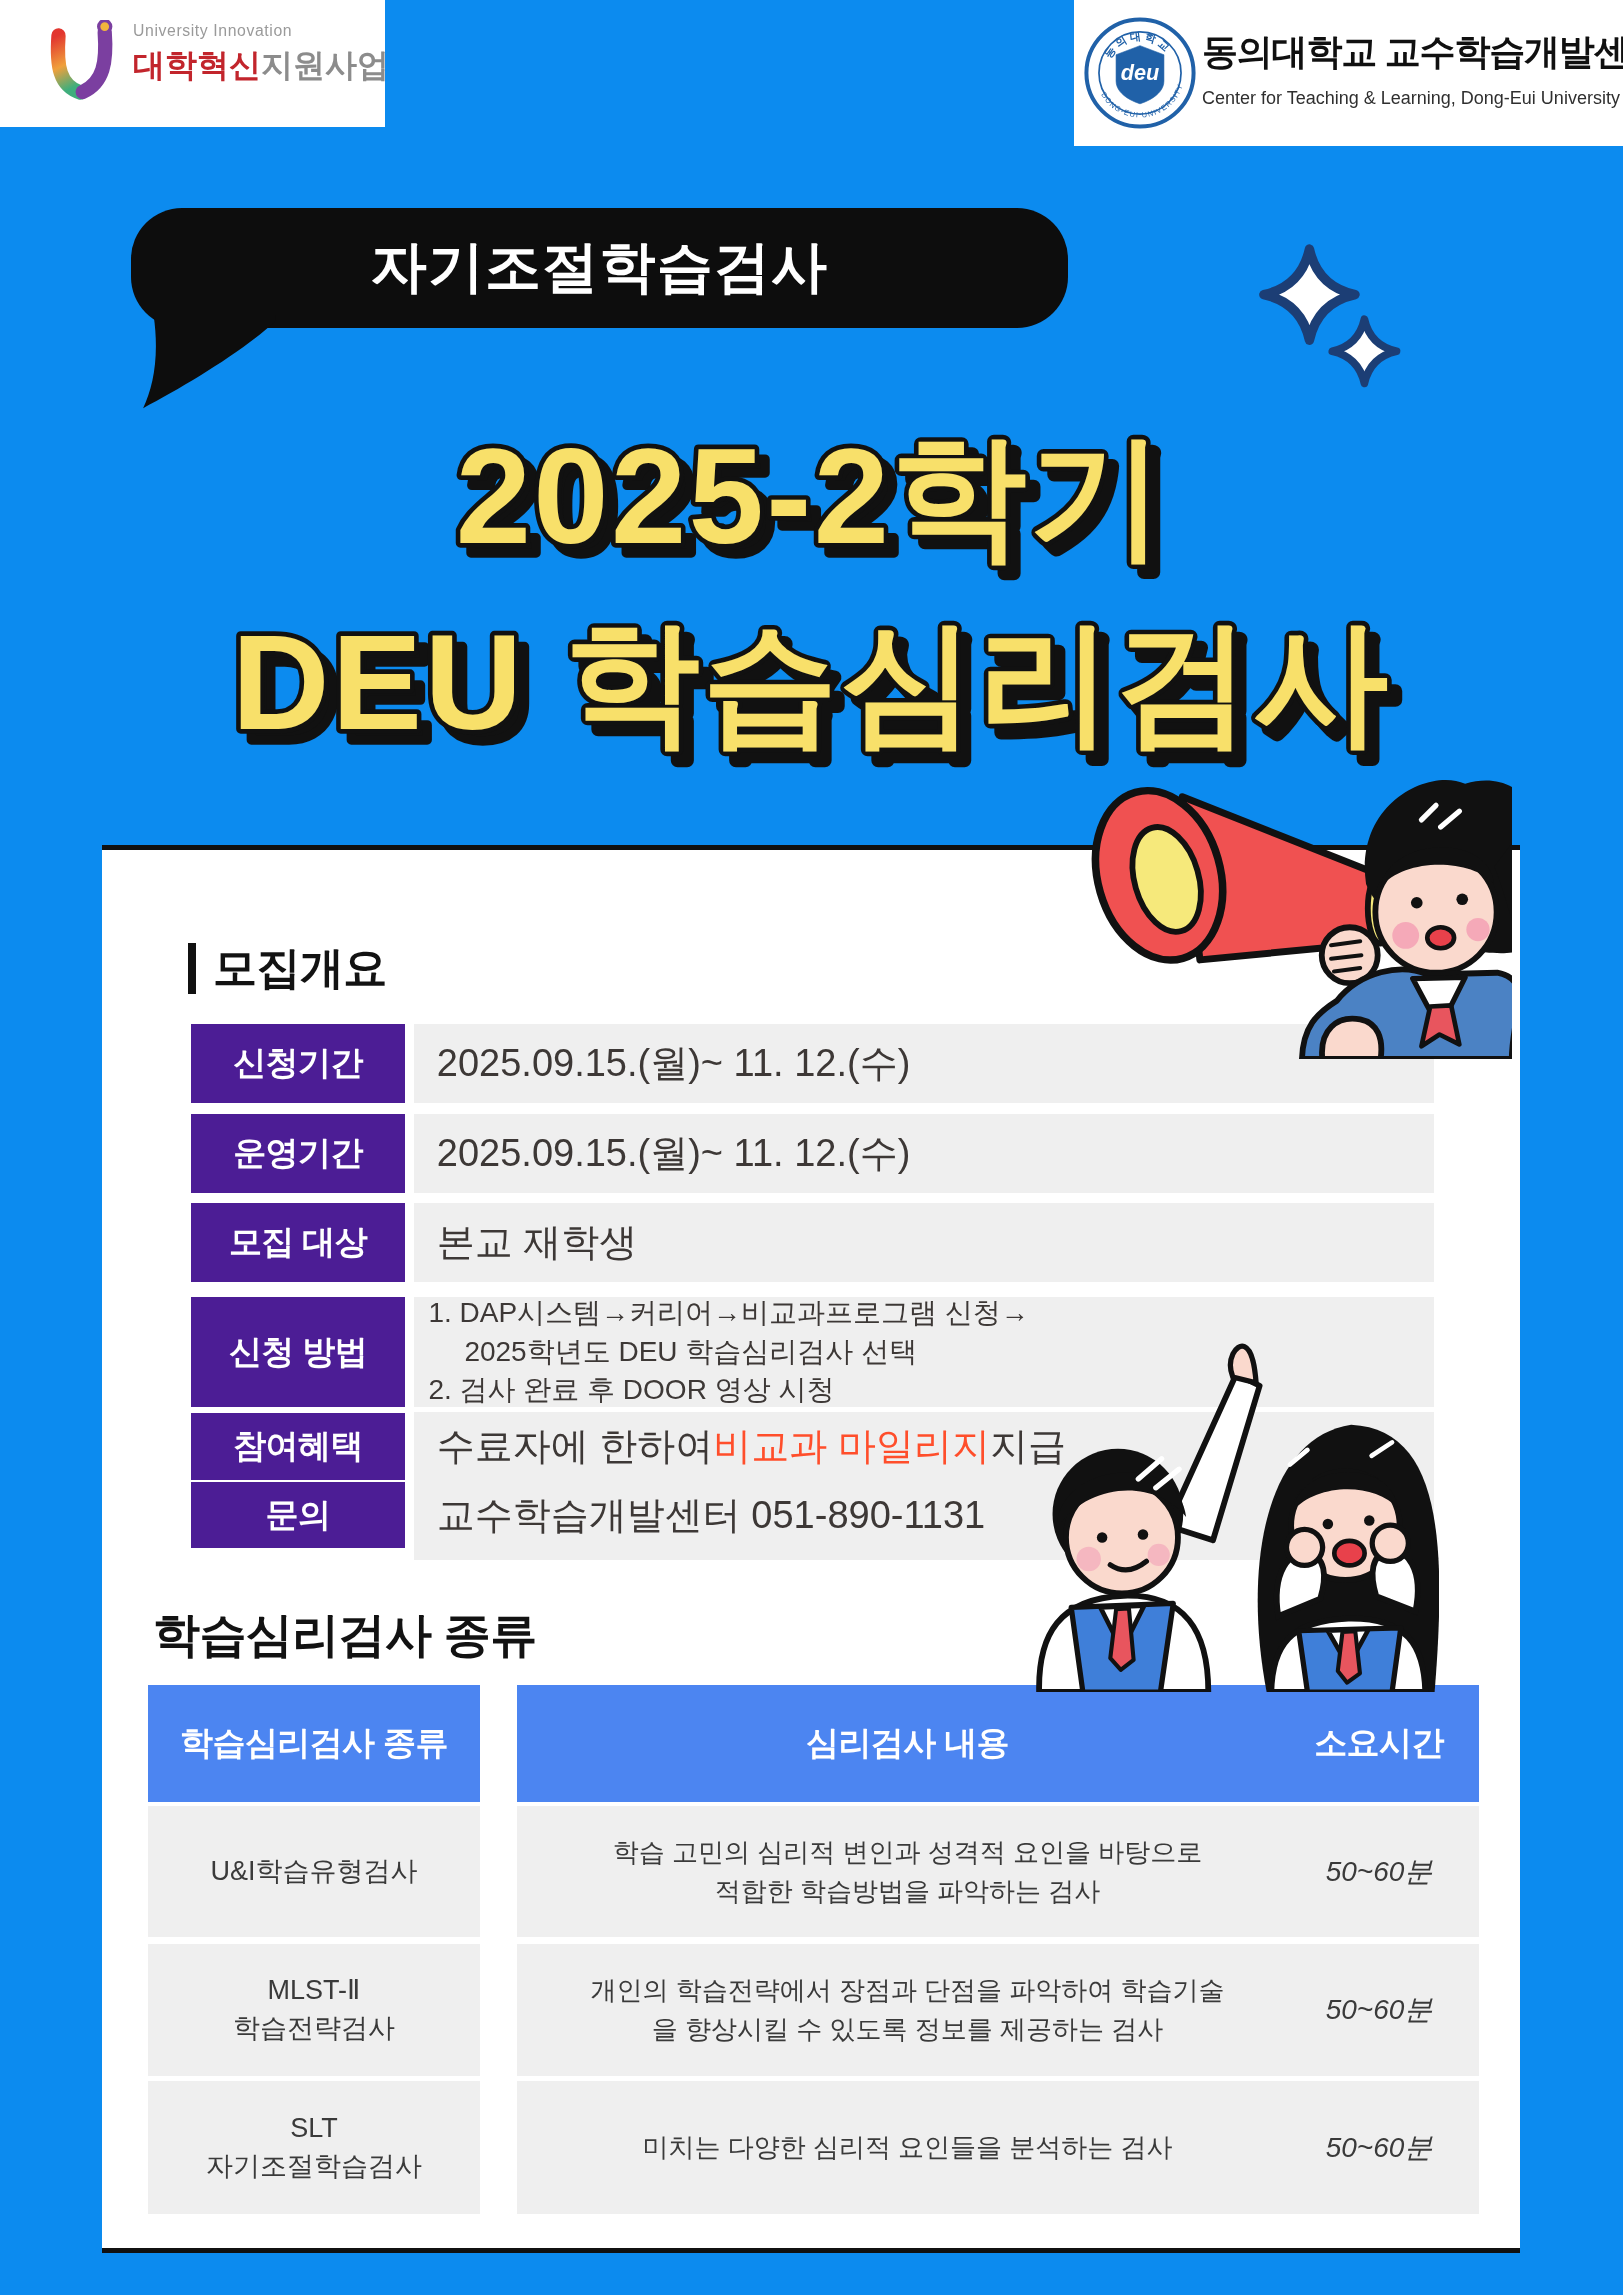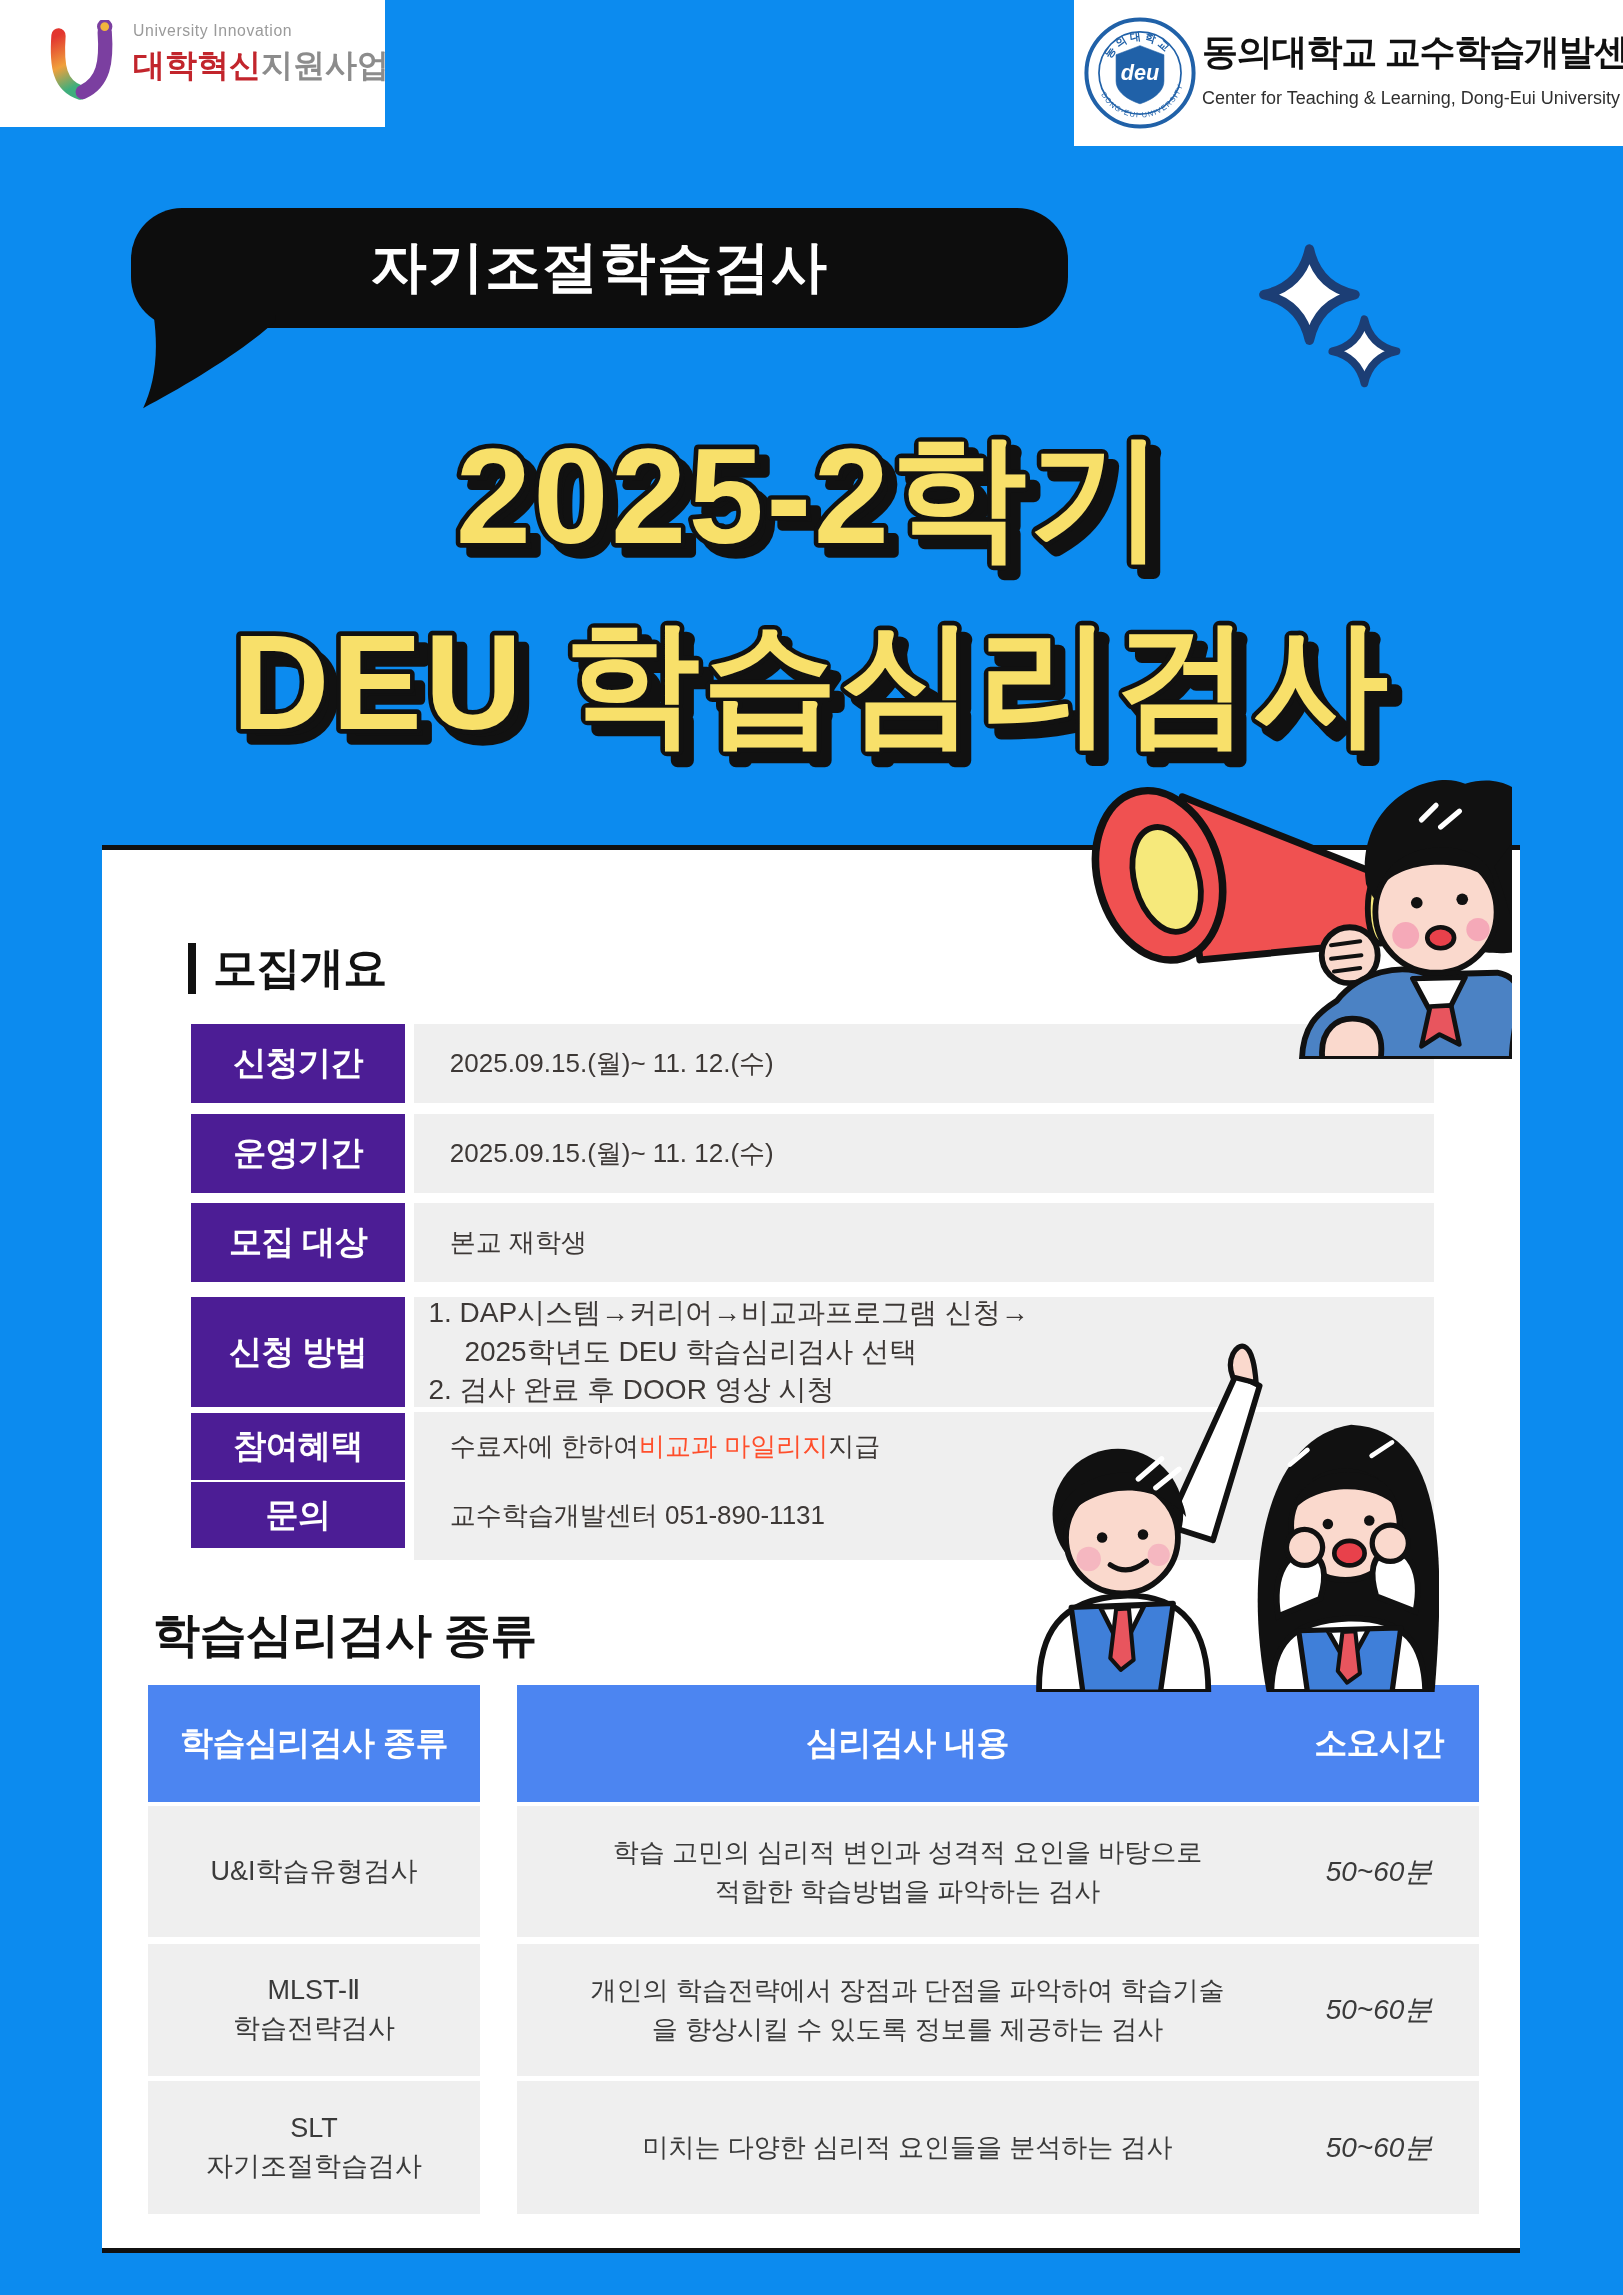--- a/index.html
+++ b/index.html
@@ -41,21 +41,21 @@
   .h-overview .txt{font-size:44px;font-weight:bold;color:#121212;letter-spacing:-0.6px;}
   .h-tests{left:153px;top:1604px;font-size:47px;font-weight:bold;color:#121212;letter-spacing:-0.6px;}
 
   
   .t1row{position:absolute;left:191px;width:1243px;display:flex;}
   .r1{top:1024px;height:79px;} .r2{top:1114px;height:79px;} .r3{top:1203px;height:79px;}
   .r4{top:1297px;height:110px;} .r5{top:1413px;height:67px;} .r6{top:1482px;height:66px;}
   .t1label{flex:0 0 214px;background:#4c1d95;color:#fff;font-weight:bold;font-size:33px;
            display:flex;align-items:center;justify-content:center;letter-spacing:-0.6px;}
   .t1value{flex:1;background:#EFEFEF;margin-left:8.8px;display:flex;align-items:center;
-           padding-left:36px;box-sizing:border-box;font-size:26px;color:#3D3836;}
+           padding-left:23px;box-sizing:border-box;font-size:38px;color:#3D3836;}
   .t1value.noback{background:transparent;}
   .grayback56{left:414px;top:1412px;width:1020px;height:148px;background:#EFEFEF;}
   .t1value.multi{flex-direction:column;align-items:flex-start;justify-content:center;
                  font-size:28px;line-height:1.38;padding-left:14.6px;}
   .t1value.multi .indent{padding-left:36px;}
   .hl-red{color:#FF4E2B;}
 
   
   .t2cell{position:absolute;display:flex;flex-direction:column;align-items:center;justify-content:center;
           text-align:center;box-sizing:border-box;}

